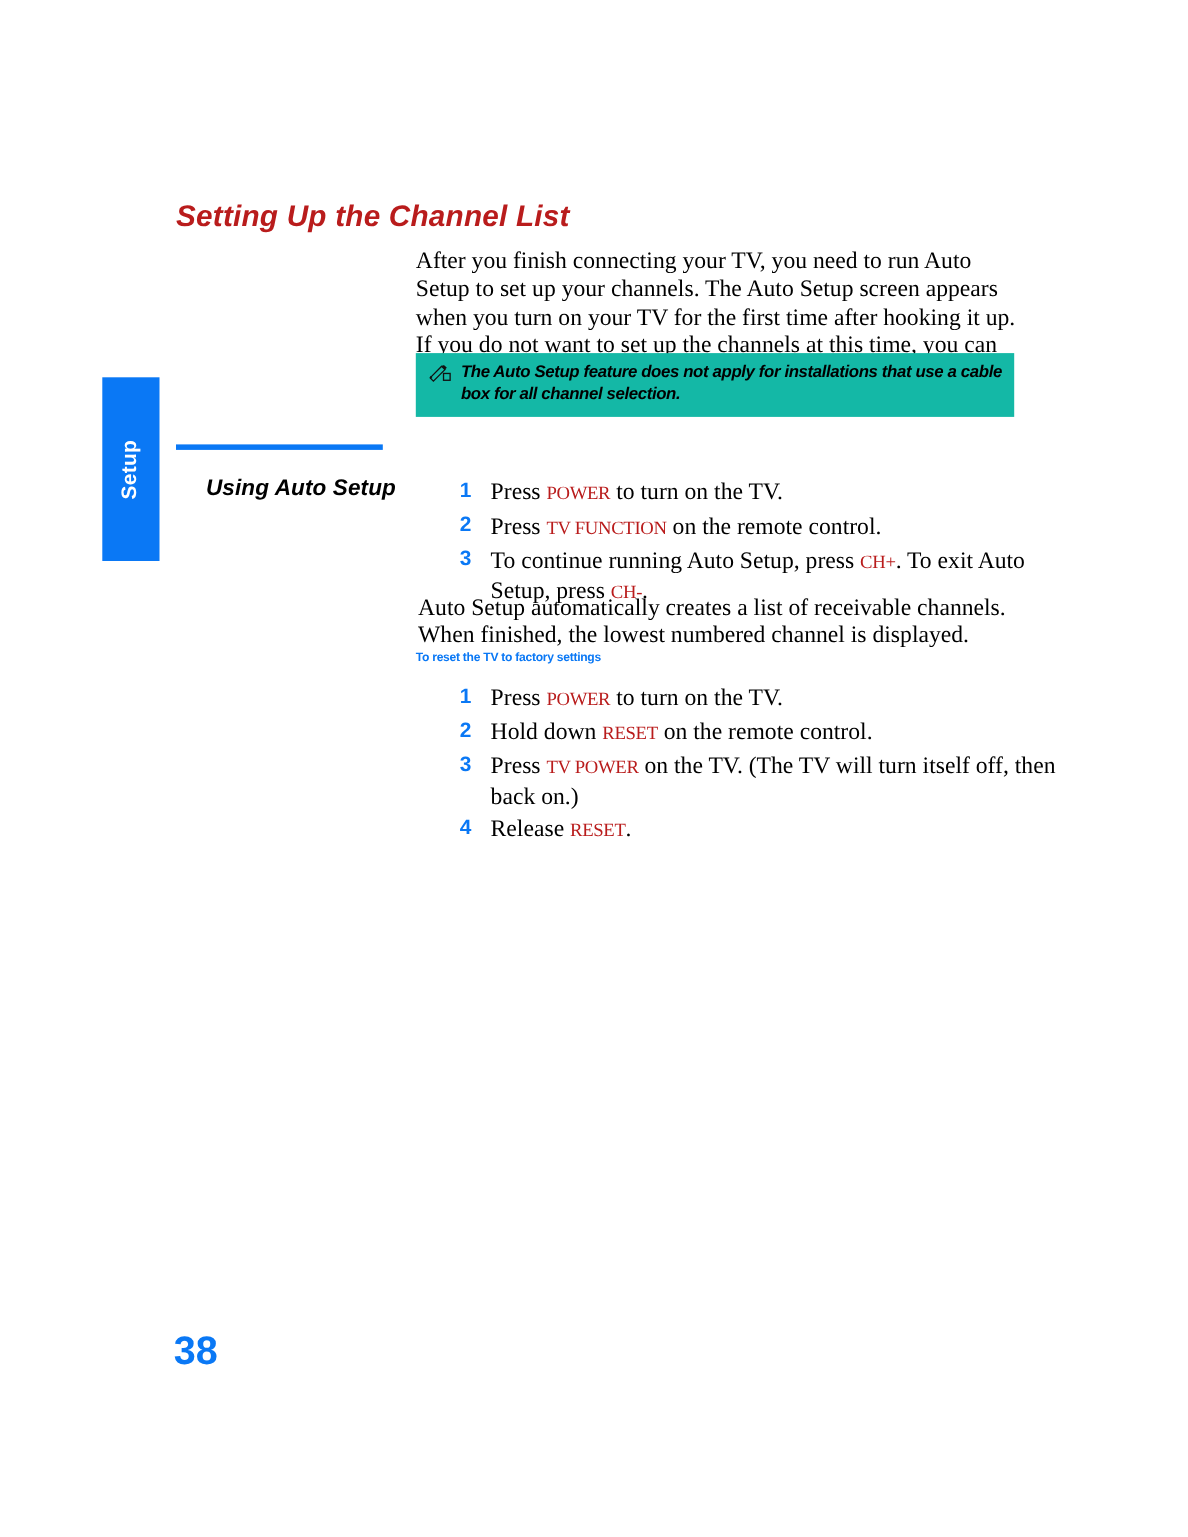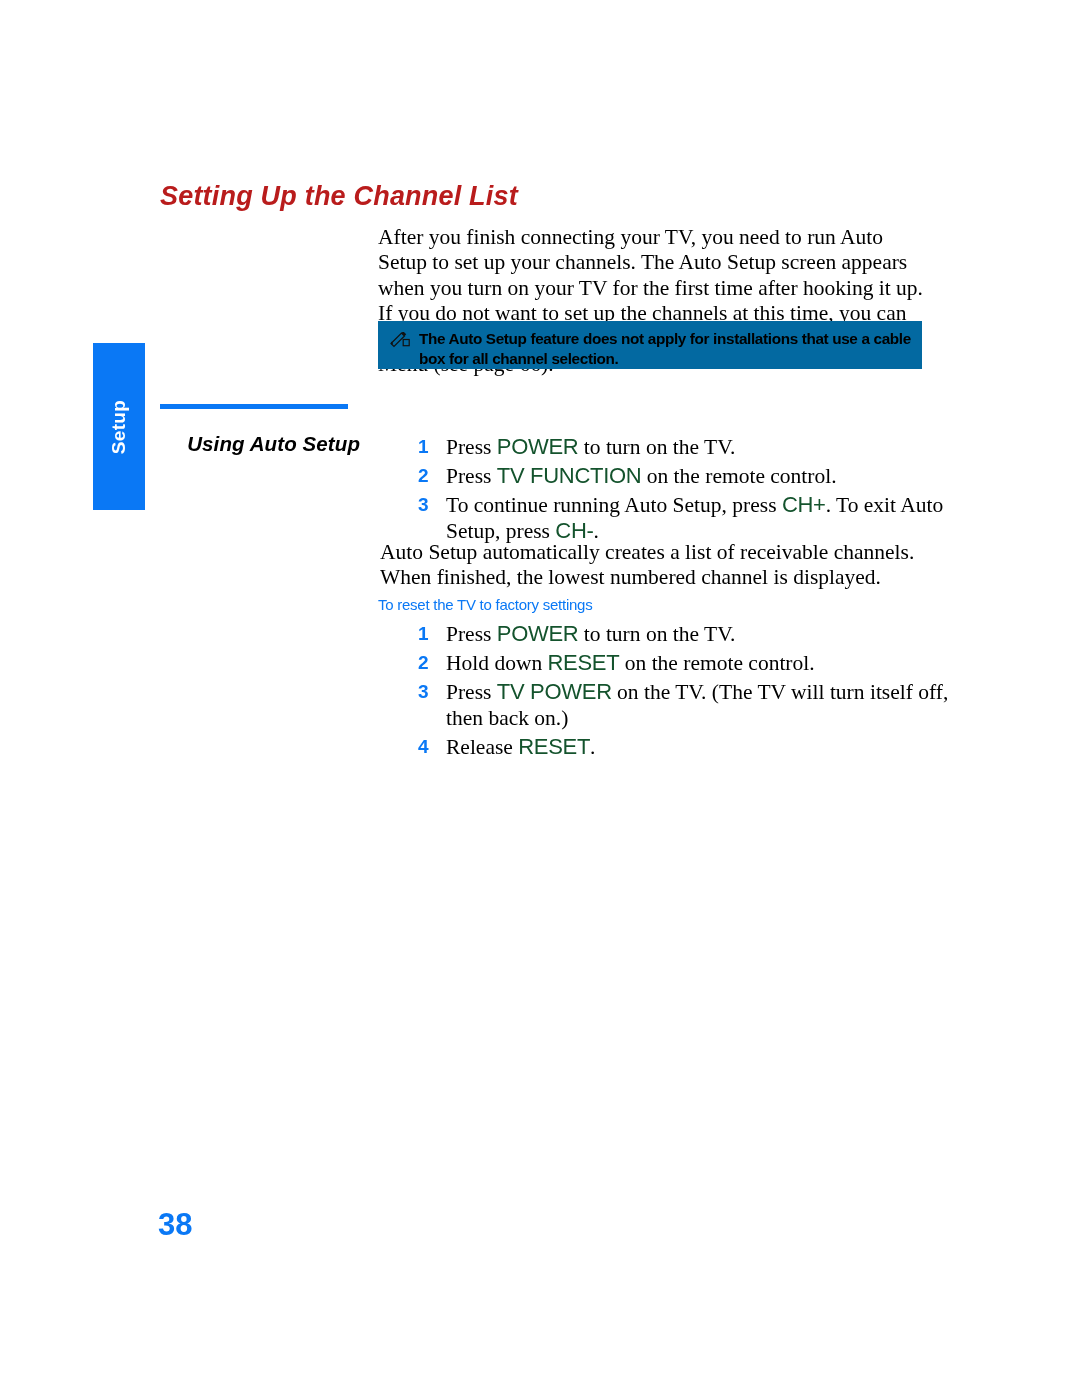--- a/index.html
+++ b/index.html
@@ -64,24 +64,25 @@
     line-height: 25.6px;
     text-align: left;
   }
 
   
   .note-box {
     position: absolute;
     left: 378px;
     top: 321px;
     width: 544px;
-    height: 48px;
-    background: #0369a1;
+    height: 58px;
+    background: #14b8a6;
     box-sizing: border-box;
     padding: 8px 10px 8px 12px;
+    font-style: italic;
   }
   .note-inner {
     display: flex;
     align-items: flex-start;
     gap: 9px;
   }
   .note-icon {
     flex: 0 0 auto;
     width: 20px;
     height: 16px;
@@ -159,44 +160,44 @@
     font-size: 21.5px;
     line-height: 25.6px;
   }
 
   
   .sub-heading {
     position: absolute;
     left: 378px;
     top: 581px;
     font-family: "Liberation Sans", sans-serif;
-    font-weight: normal;
-    font-size: 15px;
+    font-weight: bold;
+    font-size: 11px;
     color: #0a78f5;
     letter-spacing: -0.25px;
     white-space: nowrap;
   }
 
   
   .btn {
-    font-family: Liberation Sans, sans-serif;
+    font-family: Liberation Serif, serif;
     font-weight: normal;
-    font-size: 22px;
-    color: #14532d;
+    font-size: 17px;
+    color: #b91c1c;
     letter-spacing: -0.3px;
   }
 
   
   .page-number {
     position: absolute;
     left: 158px;
     top: 1207px;
     font-family: "Liberation Sans", sans-serif;
     font-weight: bold;
-    font-size: 31px;
+    font-size: 36px;
     color: #0a78f5;
   }
 </style>
 </head>
 <body>
 
 <div class="section-tab">
   <span class="section-tab-label">Setup</span>
 </div>
 

